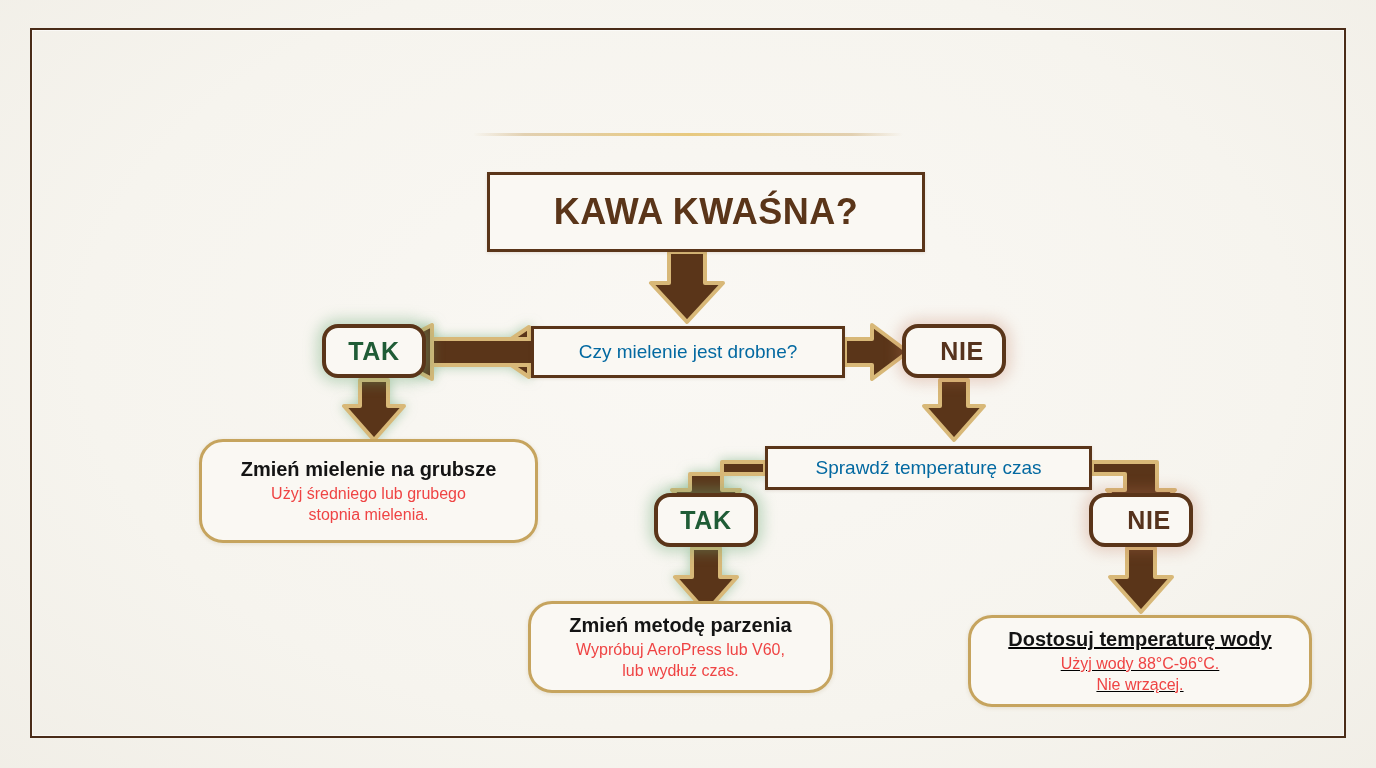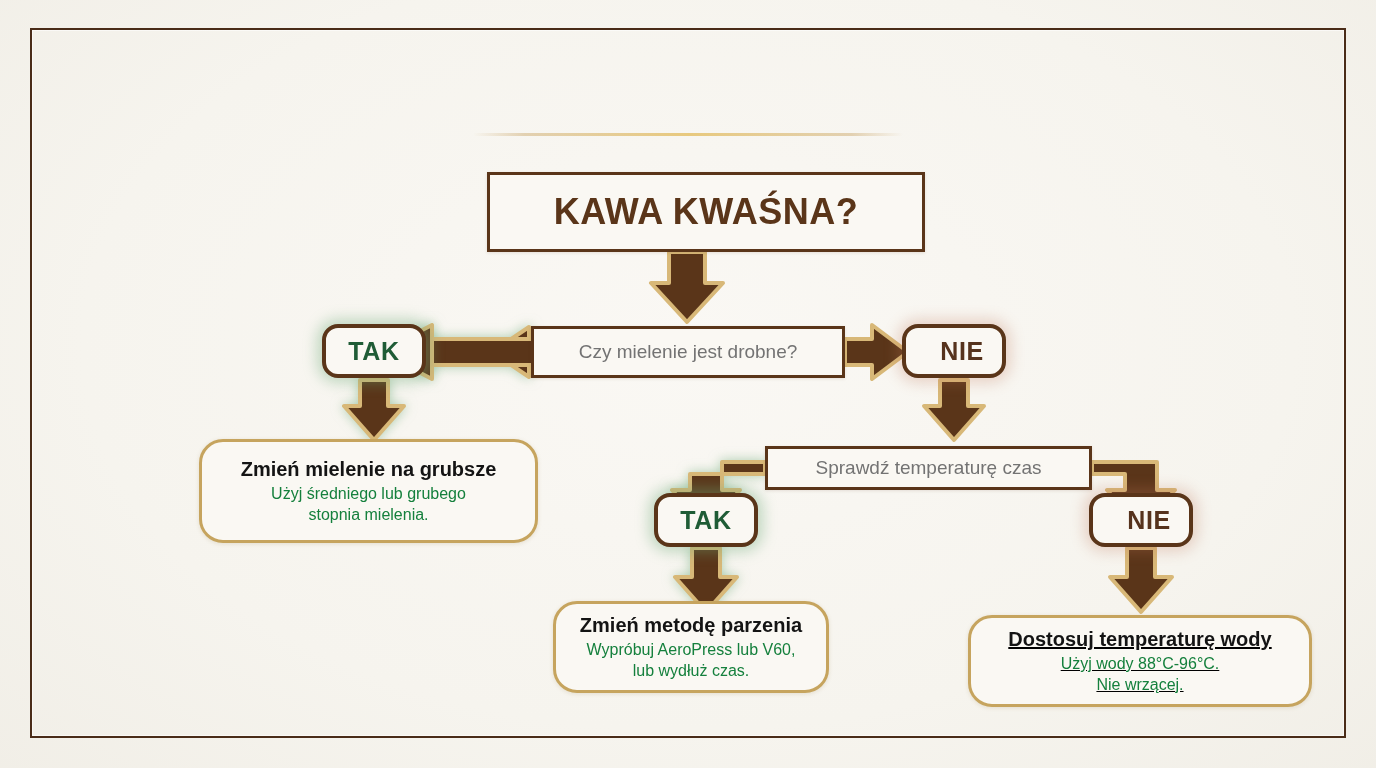--- a/index.html
+++ b/index.html
@@ -90,42 +90,42 @@
 
   .hero-text {
     font-size: 36px;
     font-weight: bold;
     color: #5a3519;
     letter-spacing: 0.5px;
   }
   .q-text {
     font-size: 19px;
     font-weight: normal;
-    color: #737373;
+    color: #0369a1;
     text-align: center;
   }
   .pill-text {
     font-size: 25px;
     font-weight: bold;
     letter-spacing: 0.6px;
   }
   .yes-text { color: #1f5c36; }
   .no-text  { color: #56331d; }
 
   .res-title {
     font-size: 20px;
     font-weight: bold;
     color: #141414;
     margin-bottom: 3px;
     line-height: 1.2;
   }
   .res-sub {
     font-size: 16px;
     font-weight: normal;
-    color: #15803d;
+    color: #ef4444;
     line-height: 1.28;
     white-space: pre-line;
   }
 
   
   #wires {
     position: absolute;
     left: 0; top: 0;
     width: 1376px; height: 768px;
     pointer-events: none;
@@ -214,21 +214,21 @@
   </div>
 
   <div class="node pill pill-yes" style="left:654px; top:493px; width:104px; height:54px;">
     <span class="pill-text yes-text">TAK</span>
   </div>
 
   <div class="node pill pill-no" style="left:1089px; top:493px; width:104px; height:54px;">
     <span class="pill-text no-text">NIE</span>
   </div>
 
-  <div class="node box-gold" style="left:553px; top:601px; width:276px; height:92px;">
+  <div class="node box-gold" style="left:528px; top:601px; width:305px; height:92px;">
     <span class="res-title">Zmień metodę parzenia</span>
     <span class="res-sub">Wypróbuj AeroPress lub V60,
 lub wydłuż czas.</span>
   </div>
 
   <div class="node box-gold" style="left:968px; top:615px; width:344px; height:92px;text-decoration:underline;">
     <span class="res-title">Dostosuj temperaturę wody</span>
     <span class="res-sub">Użyj wody 88°C-96°C.
 Nie wrzącej.</span>
   </div>

